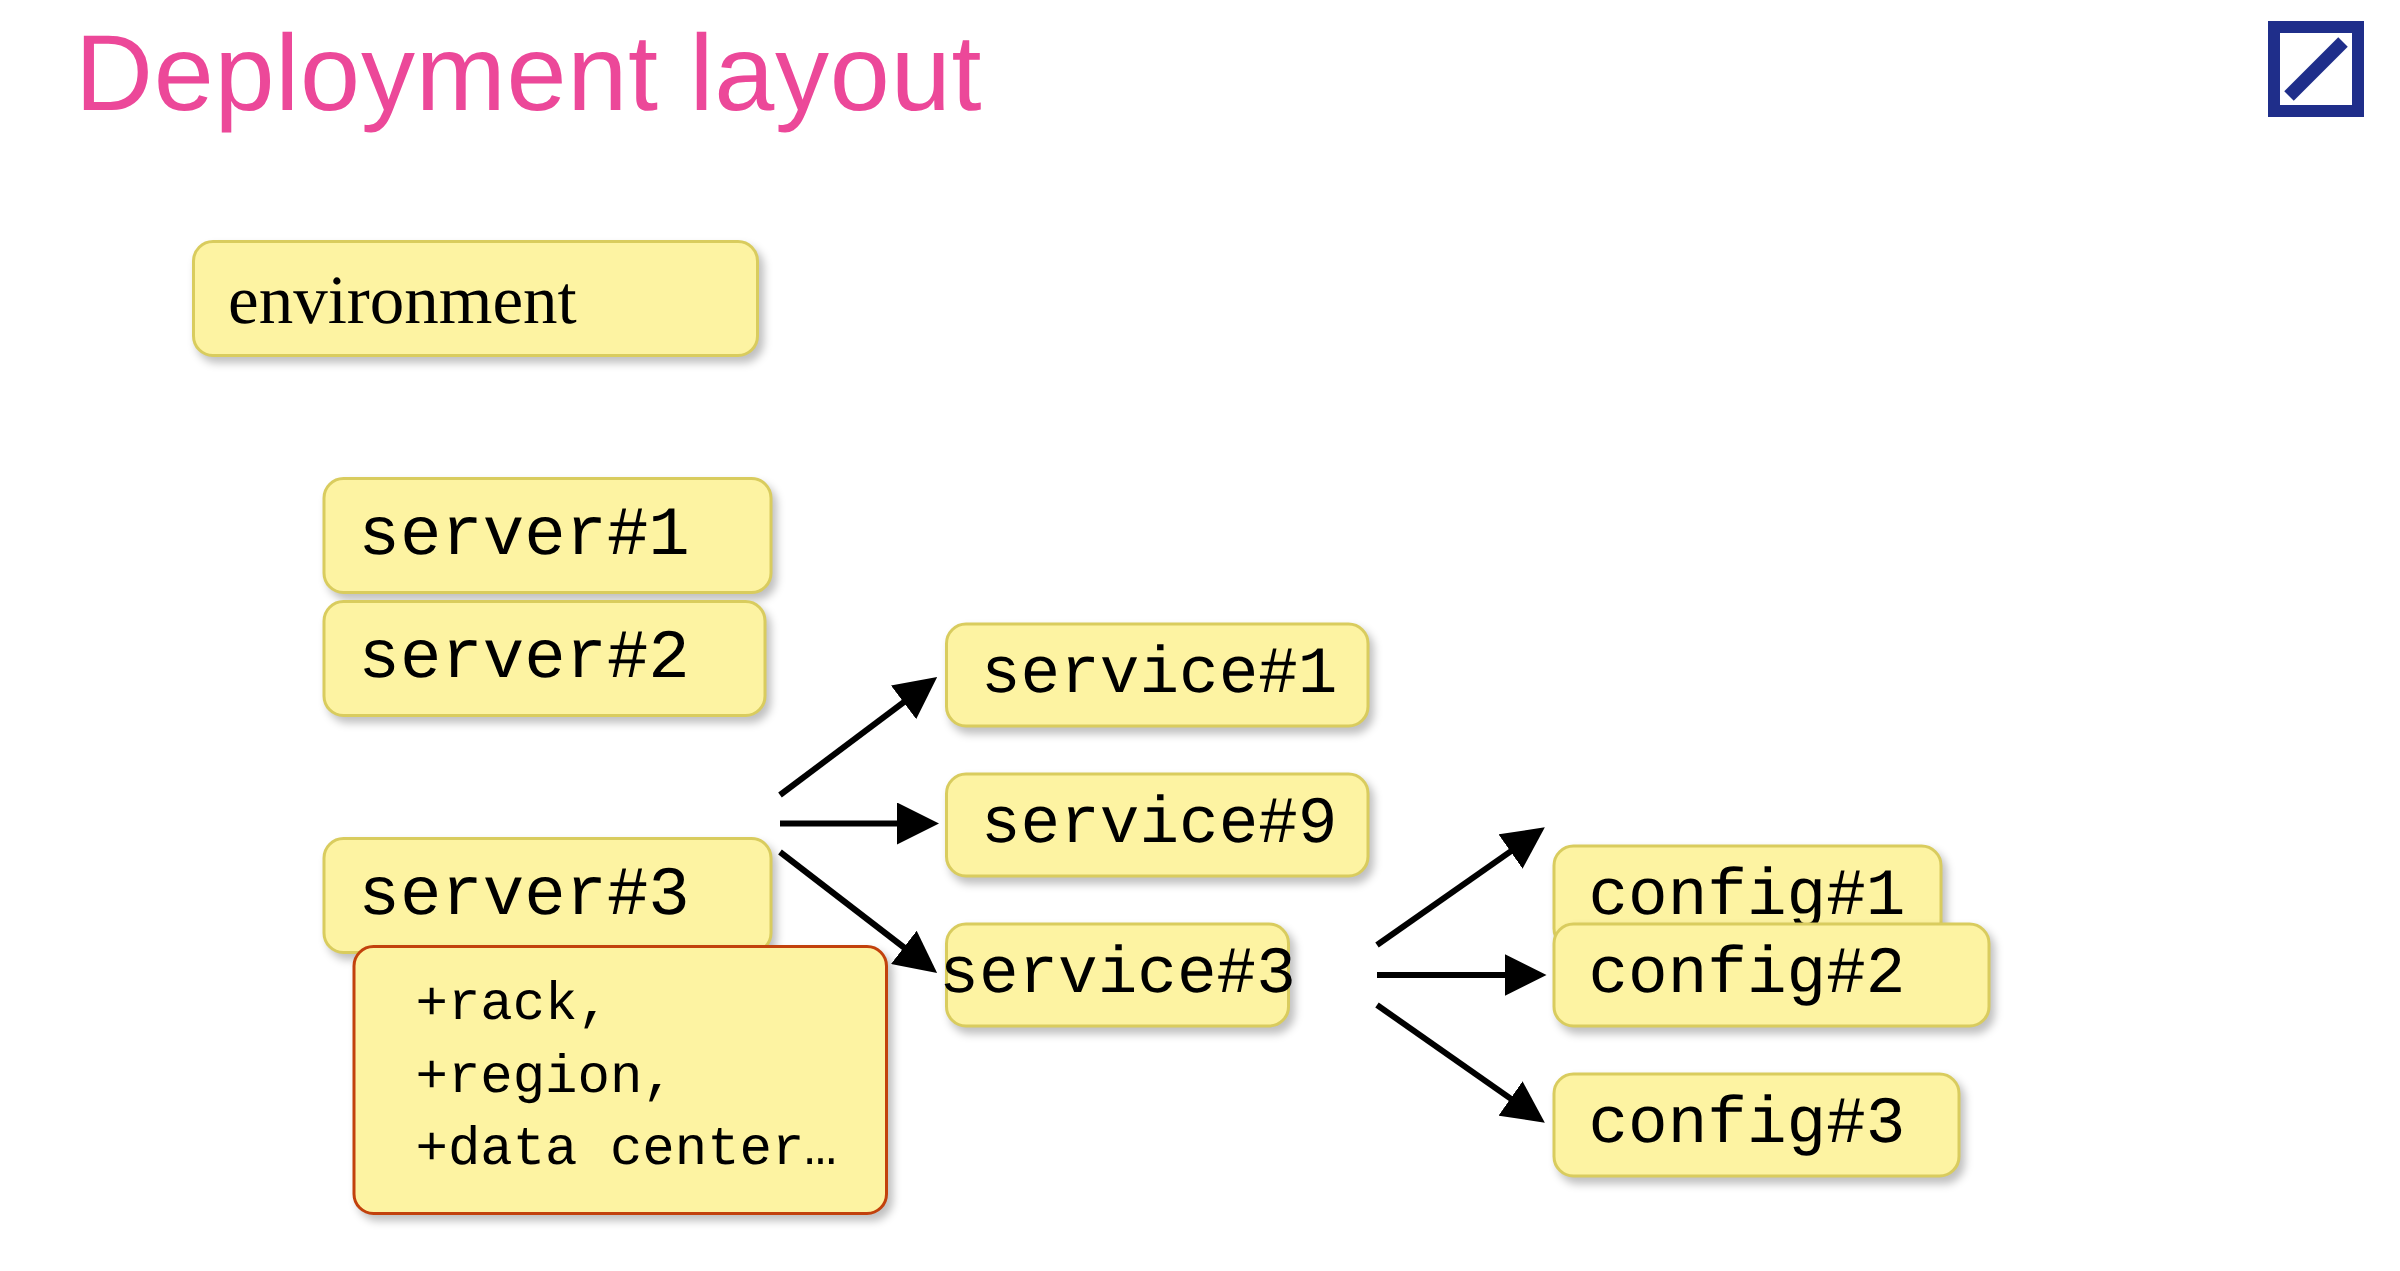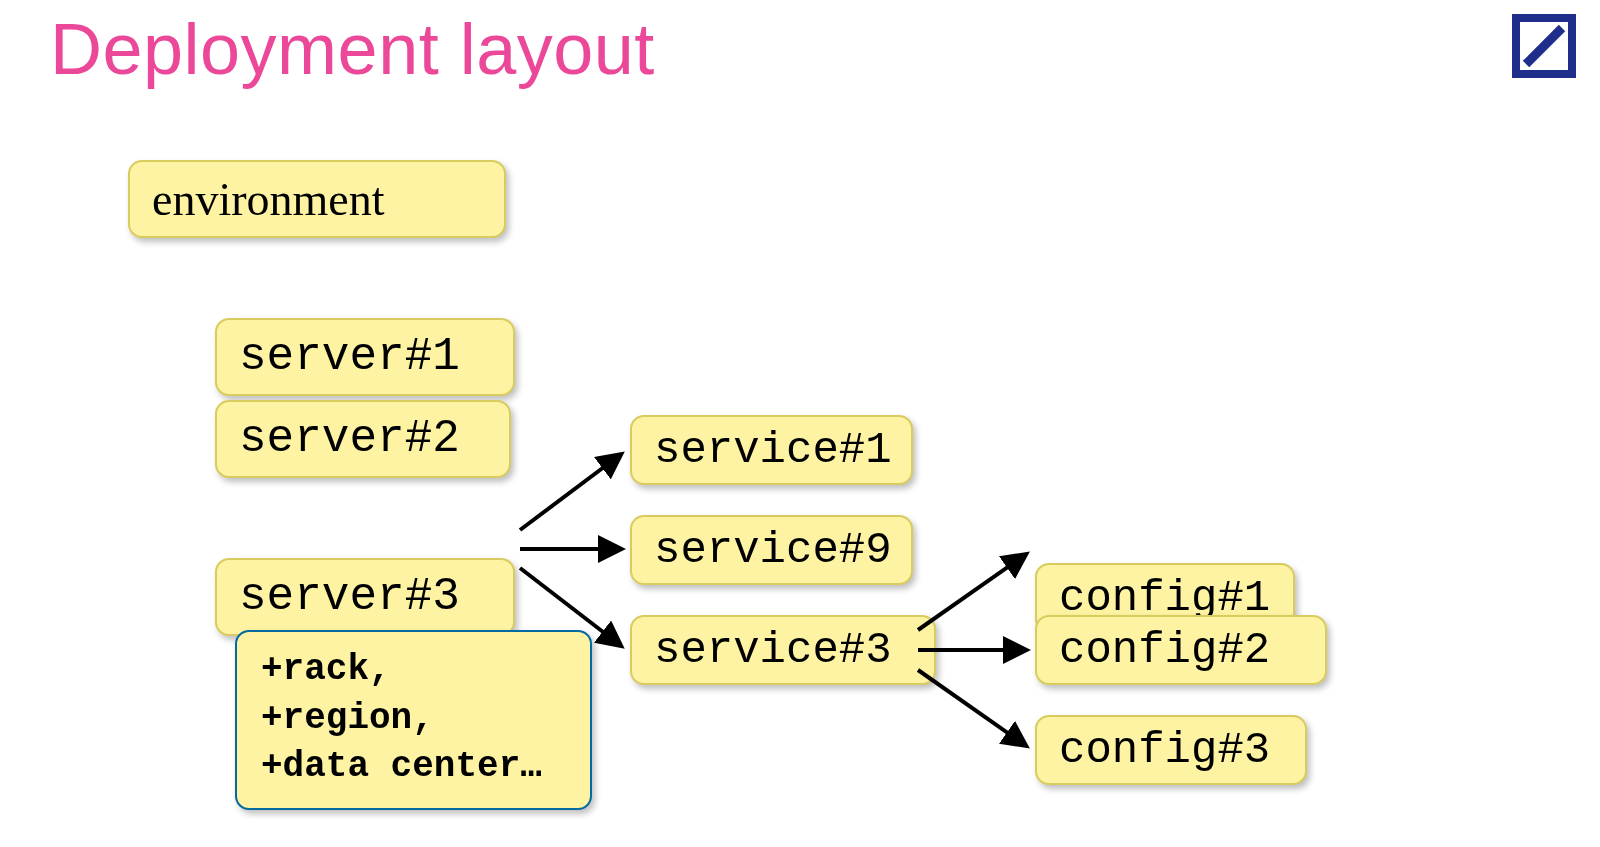--- a/index.html
+++ b/index.html
@@ -48,28 +48,27 @@
     font-size: 46px;
     height: 78px;
   }
   .box.med {
     font-size: 44px;
     height: 70px;
   }
   .note {
     position: absolute;
     background: #fdf3a2;
-    border: 2px solid #0369a1;
+    border: 2px solid #c2410c;
     border-radius: 14px;
     box-shadow: 3px 4px 6px rgba(0,0,0,0.25);
     font-size: 36px;
     line-height: 1.35;
-    padding: 14px 24px 16px 24px;
+    padding: 14px 24px 16px 40px;
     box-sizing: border-box;
-    font-weight: bold;
   }
   svg.arrows {
     position: absolute;
     left: 0;
     top: 0;
     width: 1600px;
     height: 847px;
     pointer-events: none;
   }
 </style>
@@ -100,21 +99,21 @@
   <div class="box big" style="left:215px; top:510px; width:300px;margin-top:48px;">
     <span>server#3</span>
   </div>
 
   <div class="box med" style="left:630px; top:415px; width:283px;">
     <span>service#1</span>
   </div>
   <div class="box med" style="left:630px; top:515px; width:283px;">
     <span>service#9</span>
   </div>
-  <div class="box med" style="left:630px; top:615px; width:306px;">
+  <div class="box med" style="left:630px; top:615px; width:230px;justify-content:center;">
     <span>service#3</span>
   </div>
 
   <div class="box med" style="left:1035px; top:515px; width:260px;margin-top:48px;">
     <span>config#1</span>
   </div>
   <div class="box med" style="left:1035px; top:615px; width:292px;">
     <span>config#2</span>
   </div>
   <div class="box med" style="left:1035px; top:715px; width:272px;">

